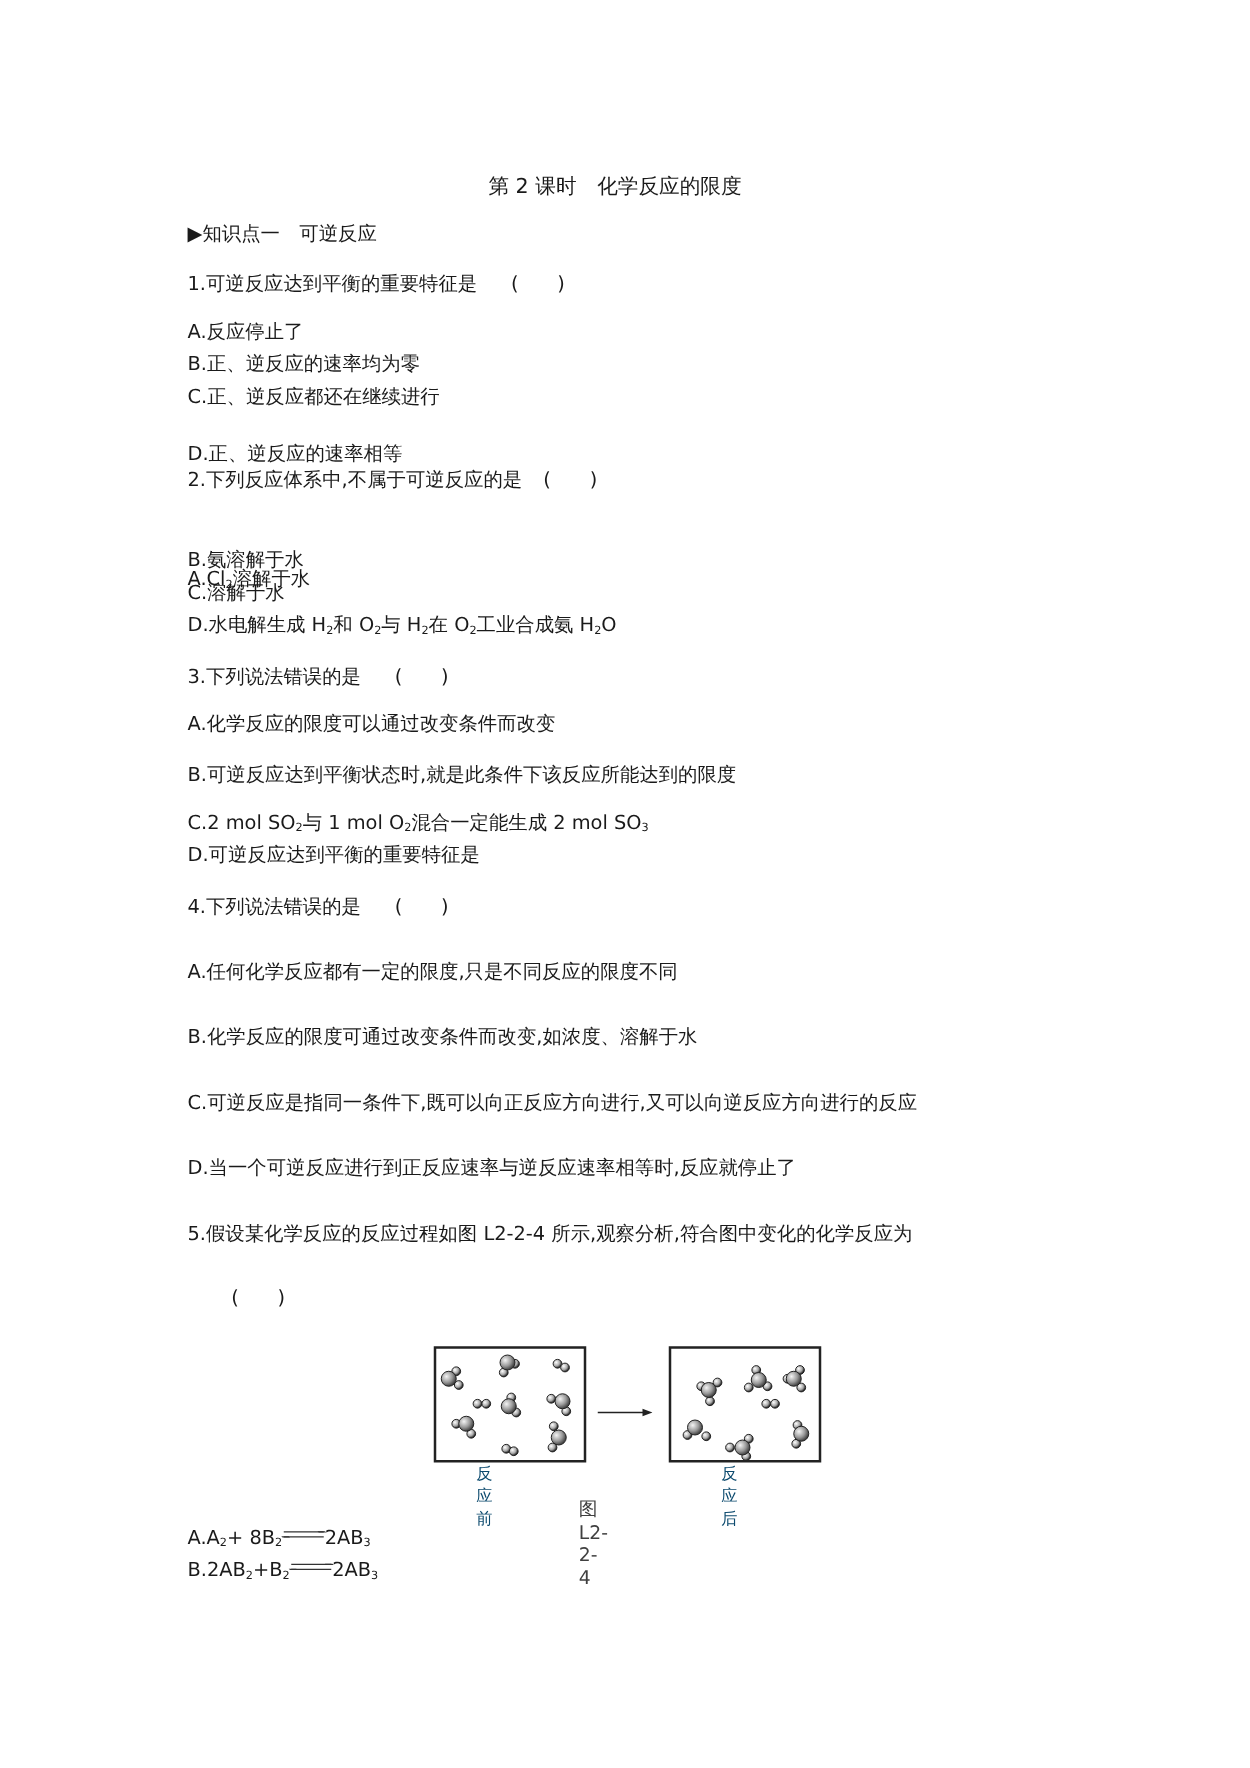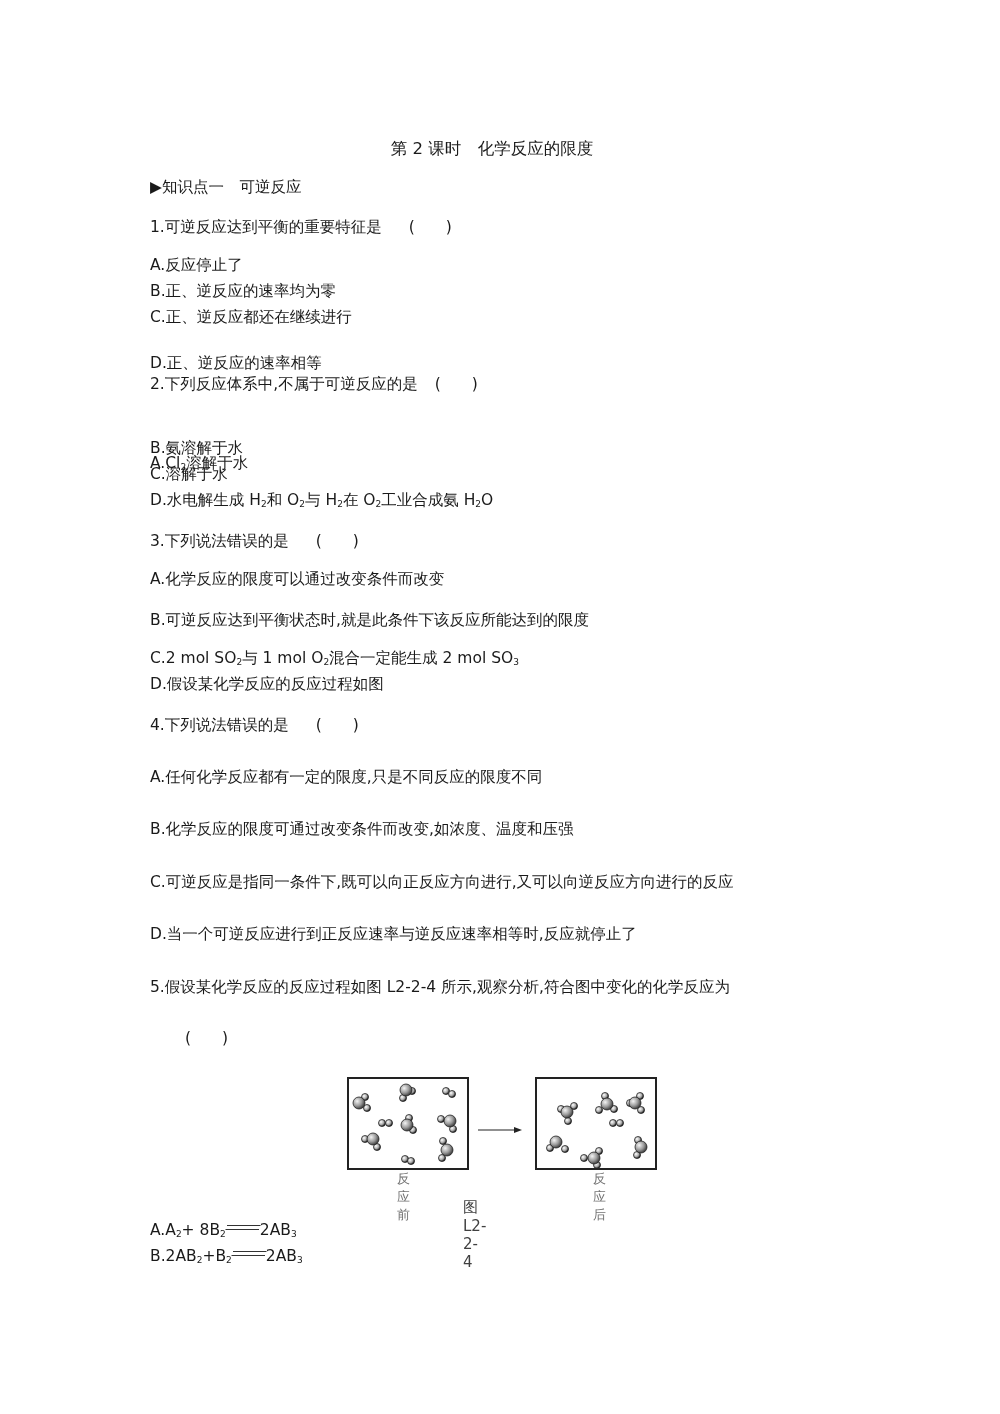--- a/index.html
+++ b/index.html
@@ -9,21 +9,21 @@
     color: #1a1a1a;
   }
   .line { position: absolute; left: 150px; font-size: 15.5px; white-space: nowrap; line-height: 20px; }
   .title { position: absolute; left: 0; width: 984px; top: 138px; text-align: center; font-size: 16.5px; padding-left: 0; }
   .title span { display: inline-block; margin-left: 0; }
   sub { font-size: 9px; vertical-align: -2px; line-height: 0; }
   .paren { display: inline-block; margin-left: 22px; letter-spacing: 0; }
   .section-head { font-size: 15.5px; }
   .figure { position: absolute; }
   .box { position: absolute; border: 2px solid #222; background: #fff; }
-  .caption { position: absolute; font-size: 13px; color: #737373; margin-left: 16px; }
+  .caption { position: absolute; font-size: 13px; color: #0c4a6e; }
   .fig-title { position: absolute; font-size: 15px; color: #404040; }
   .eq-arrow { display: inline-block; position: relative; width: 32px; height: 10px; margin: 0 1px; vertical-align: 2px; }
   .eq-arrow::before { content: ""; position: absolute; left: 0; right: 0; top: 2px; border-top: 1px solid #333; }
   .eq-arrow::after { content: ""; position: absolute; left: 0; right: 0; top: 6px; border-top: 1px solid #333; }
   .eq-arrow .hr { position: absolute; right: 0; top: -1px; width: 6px; height: 3px; border-bottom: 1px solid #333; transform: skewX(45deg); }
   .eq-arrow .hl { position: absolute; left: 0; top: 6px; width: 6px; height: 3px; border-top: 1px solid #333; transform: skewX(45deg); }
 </style>
 </head>
 <body>
 
@@ -59,28 +59,28 @@
 
 <div class="line" style="top:531px;">
   <span>3.下列说法错误的是</span>
   <span class="paren">(　　)</span>
 </div>
 <div class="line" style="top:569px;">A.化学反应的限度可以通过改变条件而改变</div>
 <div class="line" style="top:610px;">B.可逆反应达到平衡状态时,就是此条件下该反应所能达到的限度</div>
 <div class="line" style="top:648px;">
   <span>C.2 mol SO</span><sub>2</sub><span>与 1 mol O</span><sub>2</sub><span>混合一定能生成 2 mol SO</span><sub>3</sub>
 </div>
-<div class="line" style="top:674px;">D.假设某化学反应的反应过程如图</div>
+<div class="line" style="top:674px;">D.可逆反应达到平衡的重要特征是</div>
 
 <div class="line" style="top:715px;">
   <span>4.下列说法错误的是</span>
   <span class="paren">(　　)</span>
 </div>
 <div class="line" style="top:767px;">A.任何化学反应都有一定的限度,只是不同反应的限度不同</div>
-<div class="line" style="top:819px;">B.化学反应的限度可通过改变条件而改变,如浓度、温度和压强</div>
+<div class="line" style="top:819px;">B.化学反应的限度可通过改变条件而改变,如浓度、溶解于水</div>
 <div class="line" style="top:872px;">C.可逆反应是指同一条件下,既可以向正反应方向进行,又可以向逆反应方向进行的反应</div>
 <div class="line" style="top:924px;">D.当一个可逆反应进行到正反应速率与逆反应速率相等时,反应就停止了</div>
 
 <div class="line" style="top:977px;">5.假设某化学反应的反应过程如图 L2-2-4 所示,观察分析,符合图中变化的化学反应为</div>
 <div class="line" style="top:1028px; left:185px;">(　　)</div>
 
 <div class="figure" style="left:0; top:0;">
   <div class="box" style="left:347px; top:1077px; width:118px; height:89px;">
     <svg width="118" height="89">
       <defs>

